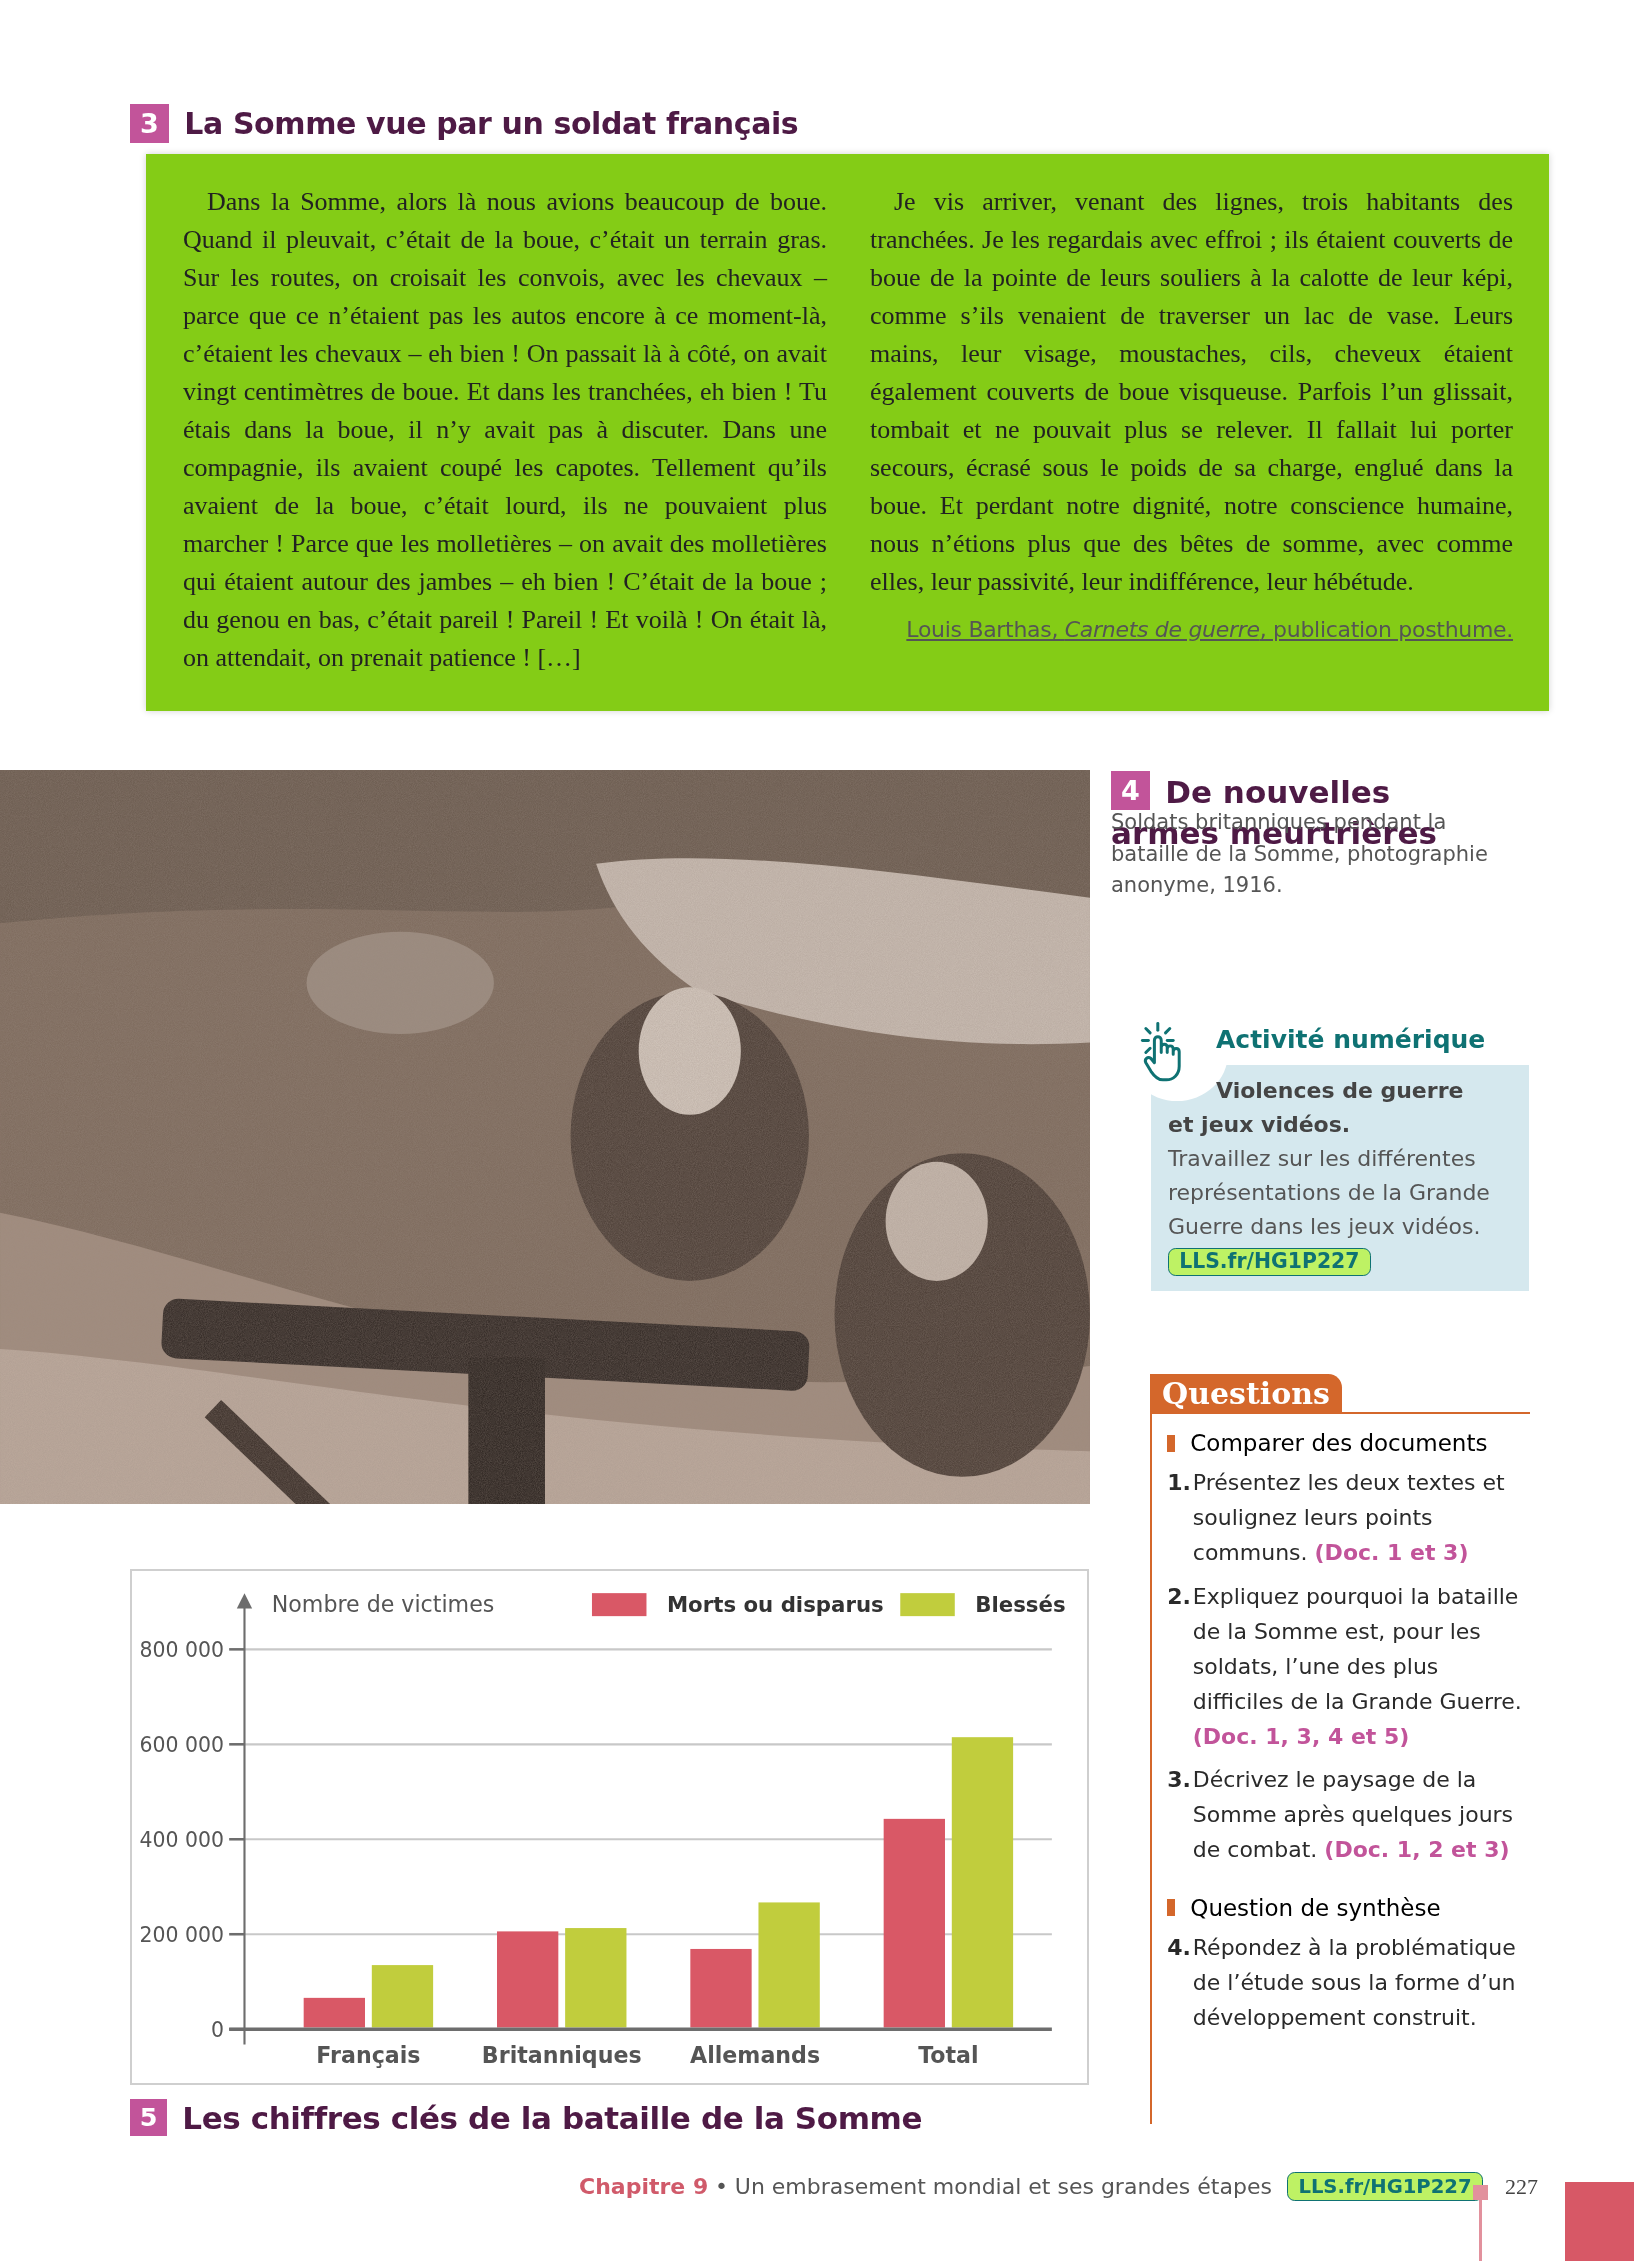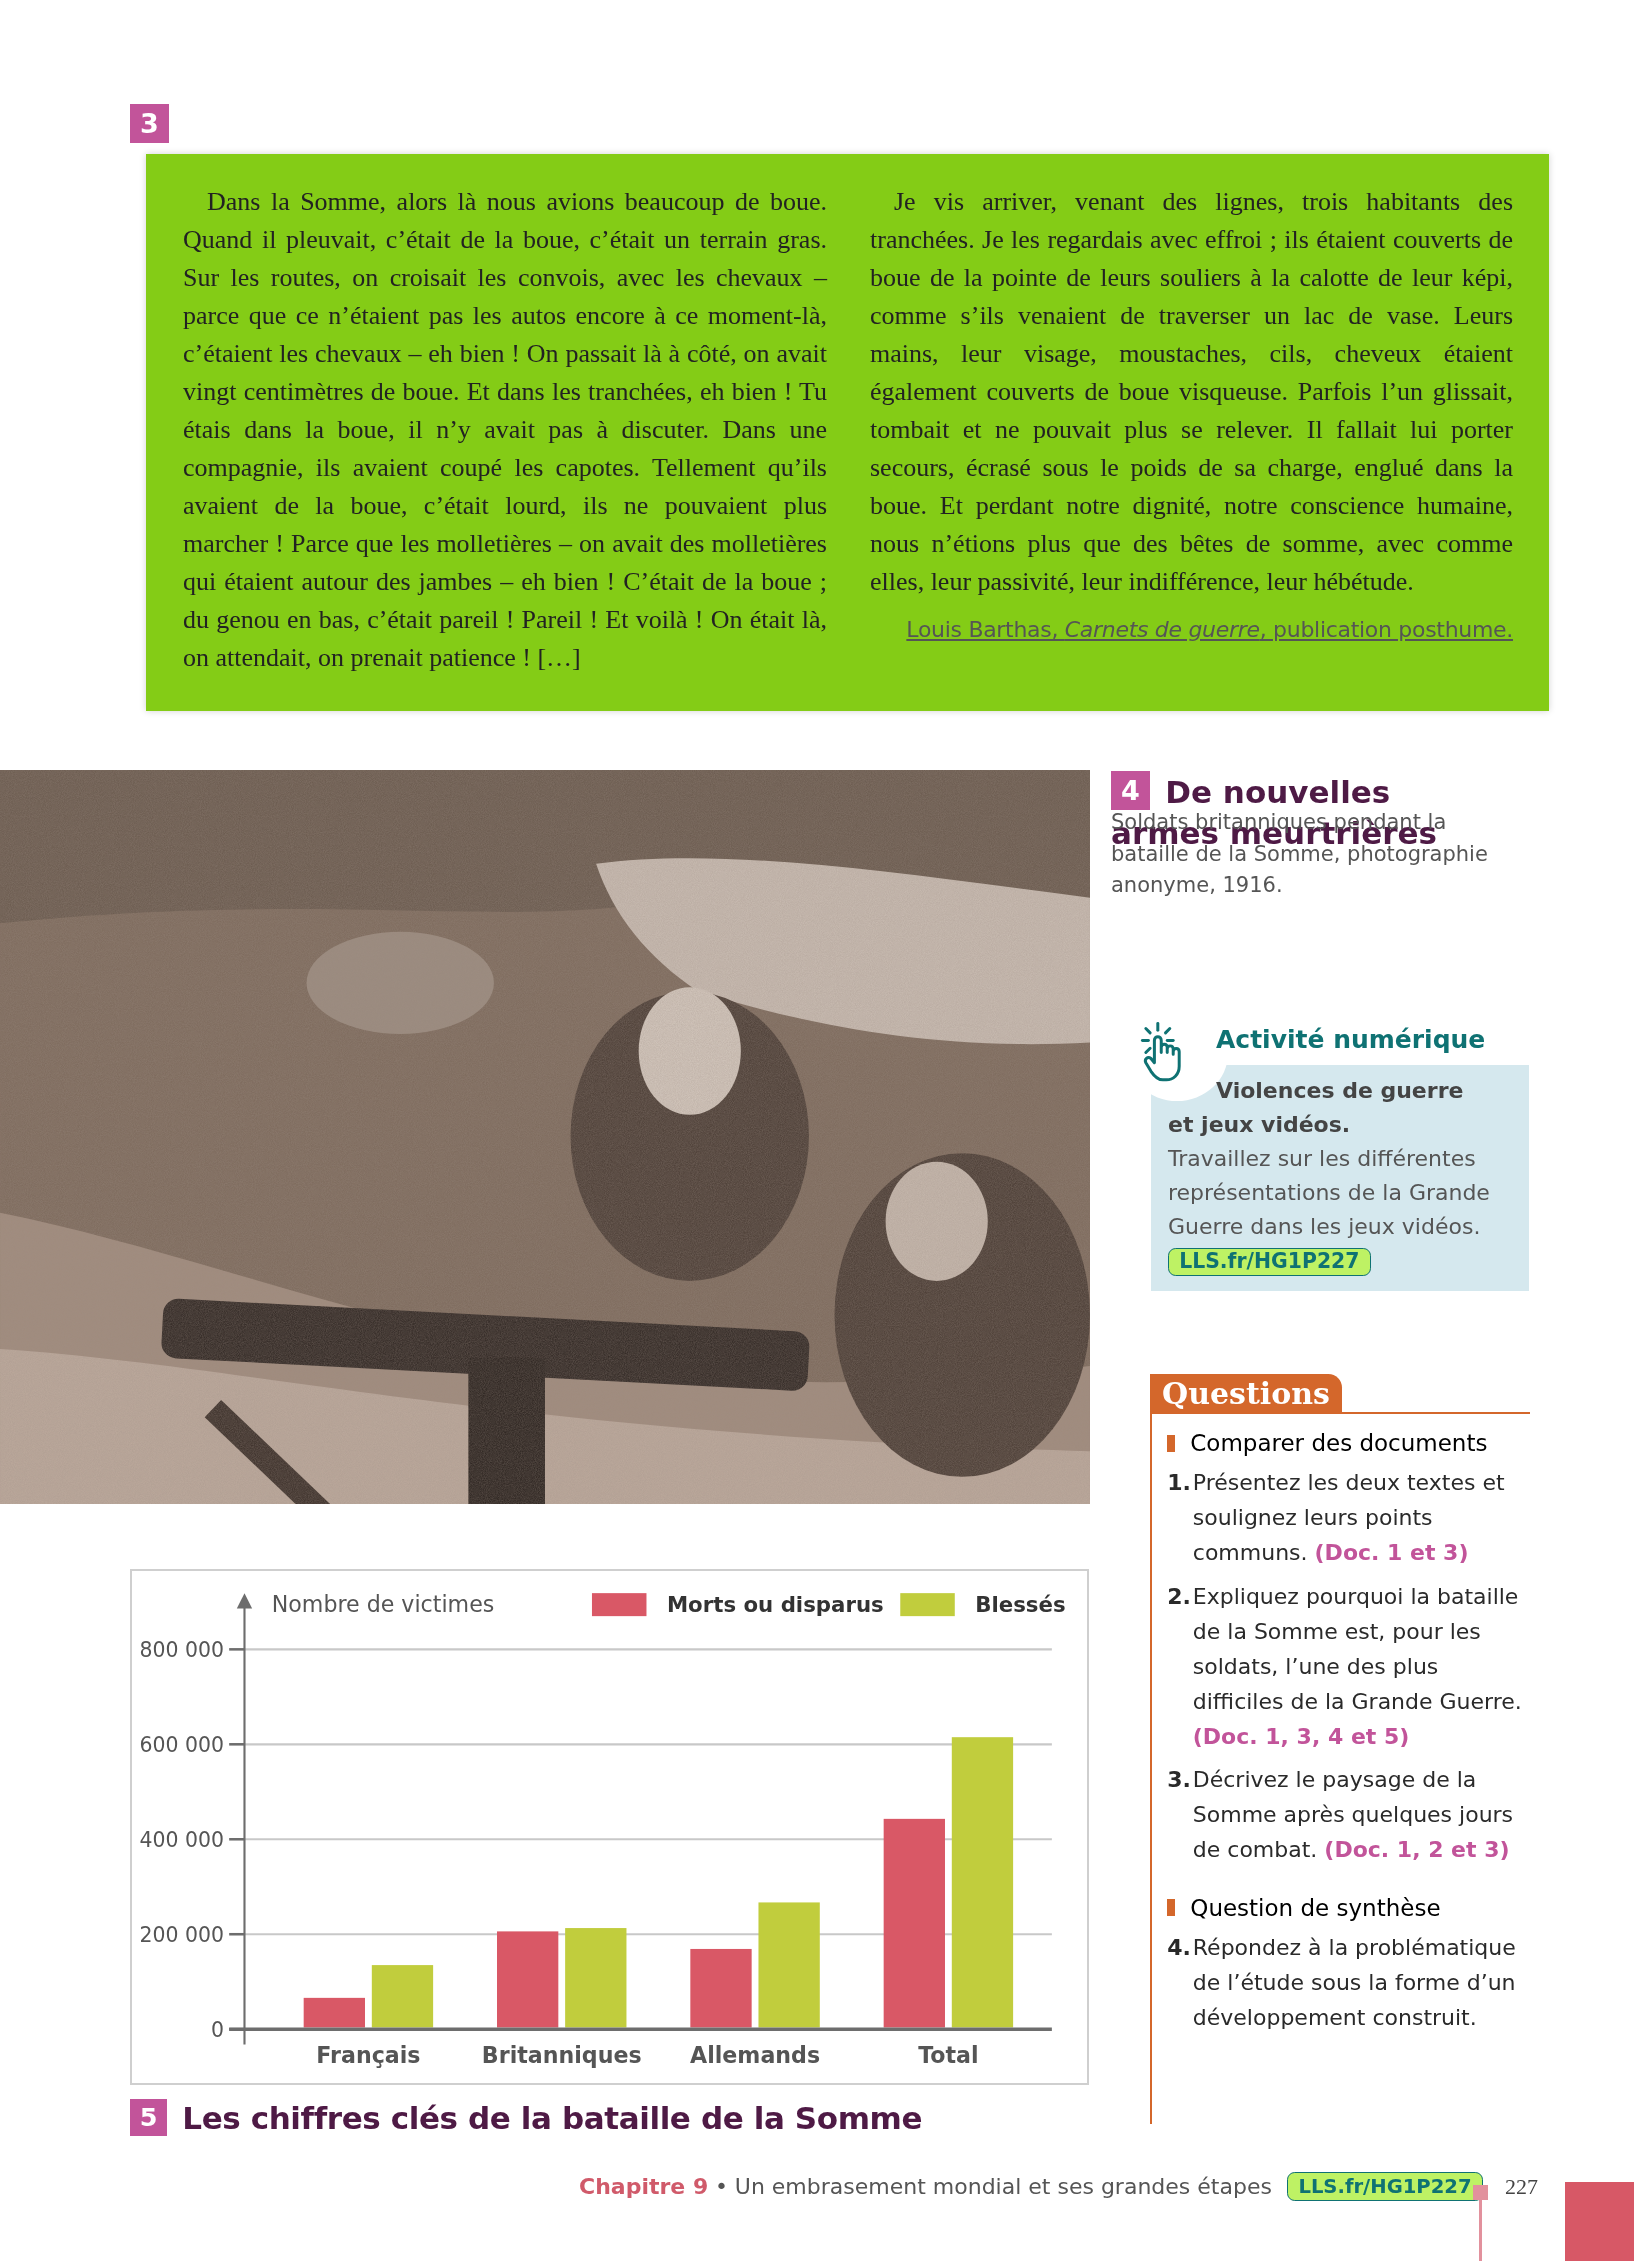--- a/index.html
+++ b/index.html
@@ -84,20 +84,21 @@
   #footer-marker { position: absolute; left: 1473px; top: 2185px; width: 14.5px; height: 14.5px; background: #e2919d; }
   #footer-marker-line { position: absolute; left: 1479px; top: 2197px; width: 2.6px; height: 65px; background: #e2919d; }
   #page-number { position: absolute; left: 1505px; top: 2174px; font-family: Liberation Serif, serif; font-size: 22px; color: #444; }
   #page-tab { position: absolute; left: 1565px; top: 2182px; width: 70px; height: 79px; background: #d75866; }
 </style>
 </head>
 <body>
 
 <div id="doc3-head">
   <span class="doc-num">3</span>
+  <span class="doc-title">La Somme vue par un soldat français</span>
 </div>
 
 <div id="doc3-box">
   <div class="col" id="col-left">
     <p>Dans la Somme, alors là nous avions beaucoup de boue. Quand il pleuvait, c’était de la boue, c’était un terrain gras. Sur les routes, on croisait les convois, avec les chevaux – parce que ce n’étaient pas les autos encore à ce moment-là, c’étaient les chevaux – eh bien ! On passait là à côté, on avait vingt centimètres de boue. Et dans les tranchées, eh bien ! Tu étais dans la boue, il n’y avait pas à discuter. Dans une compagnie, ils avaient coupé les capotes. Tellement qu’ils avaient de la boue, c’était lourd, ils ne pouvaient plus marcher ! Parce que les molletières – on avait des molletières qui étaient autour des jambes – eh bien ! C’était de la boue ; du genou en bas, c’était pareil ! Pareil ! Et voilà ! On était là, on attendait, on prenait patience ! […]</p>
   </div>
   <div class="col" id="col-right">
     <p>Je vis arriver, venant des lignes, trois habitants des tranchées. Je les regardais avec effroi ; ils étaient couverts de boue de la pointe de leurs souliers à la calotte de leur képi, comme s’ils venaient de traverser un lac de vase. Leurs mains, leur visage, moustaches, cils, cheveux étaient également couverts de boue visqueuse. Parfois l’un glissait, tombait et ne pouvait plus se relever. Il fallait lui porter secours, écrasé sous le poids de sa charge, englué dans la boue. Et perdant notre dignité, notre conscience humaine, nous n’étions plus que des bêtes de somme, avec comme elles, leur passivité, leur indifférence, leur hébétude.</p>
     <p id="source"><span>Louis Barthas, </span><i>Carnets de guerre</i><span>, publication posthume.</span></p>
   </div>

